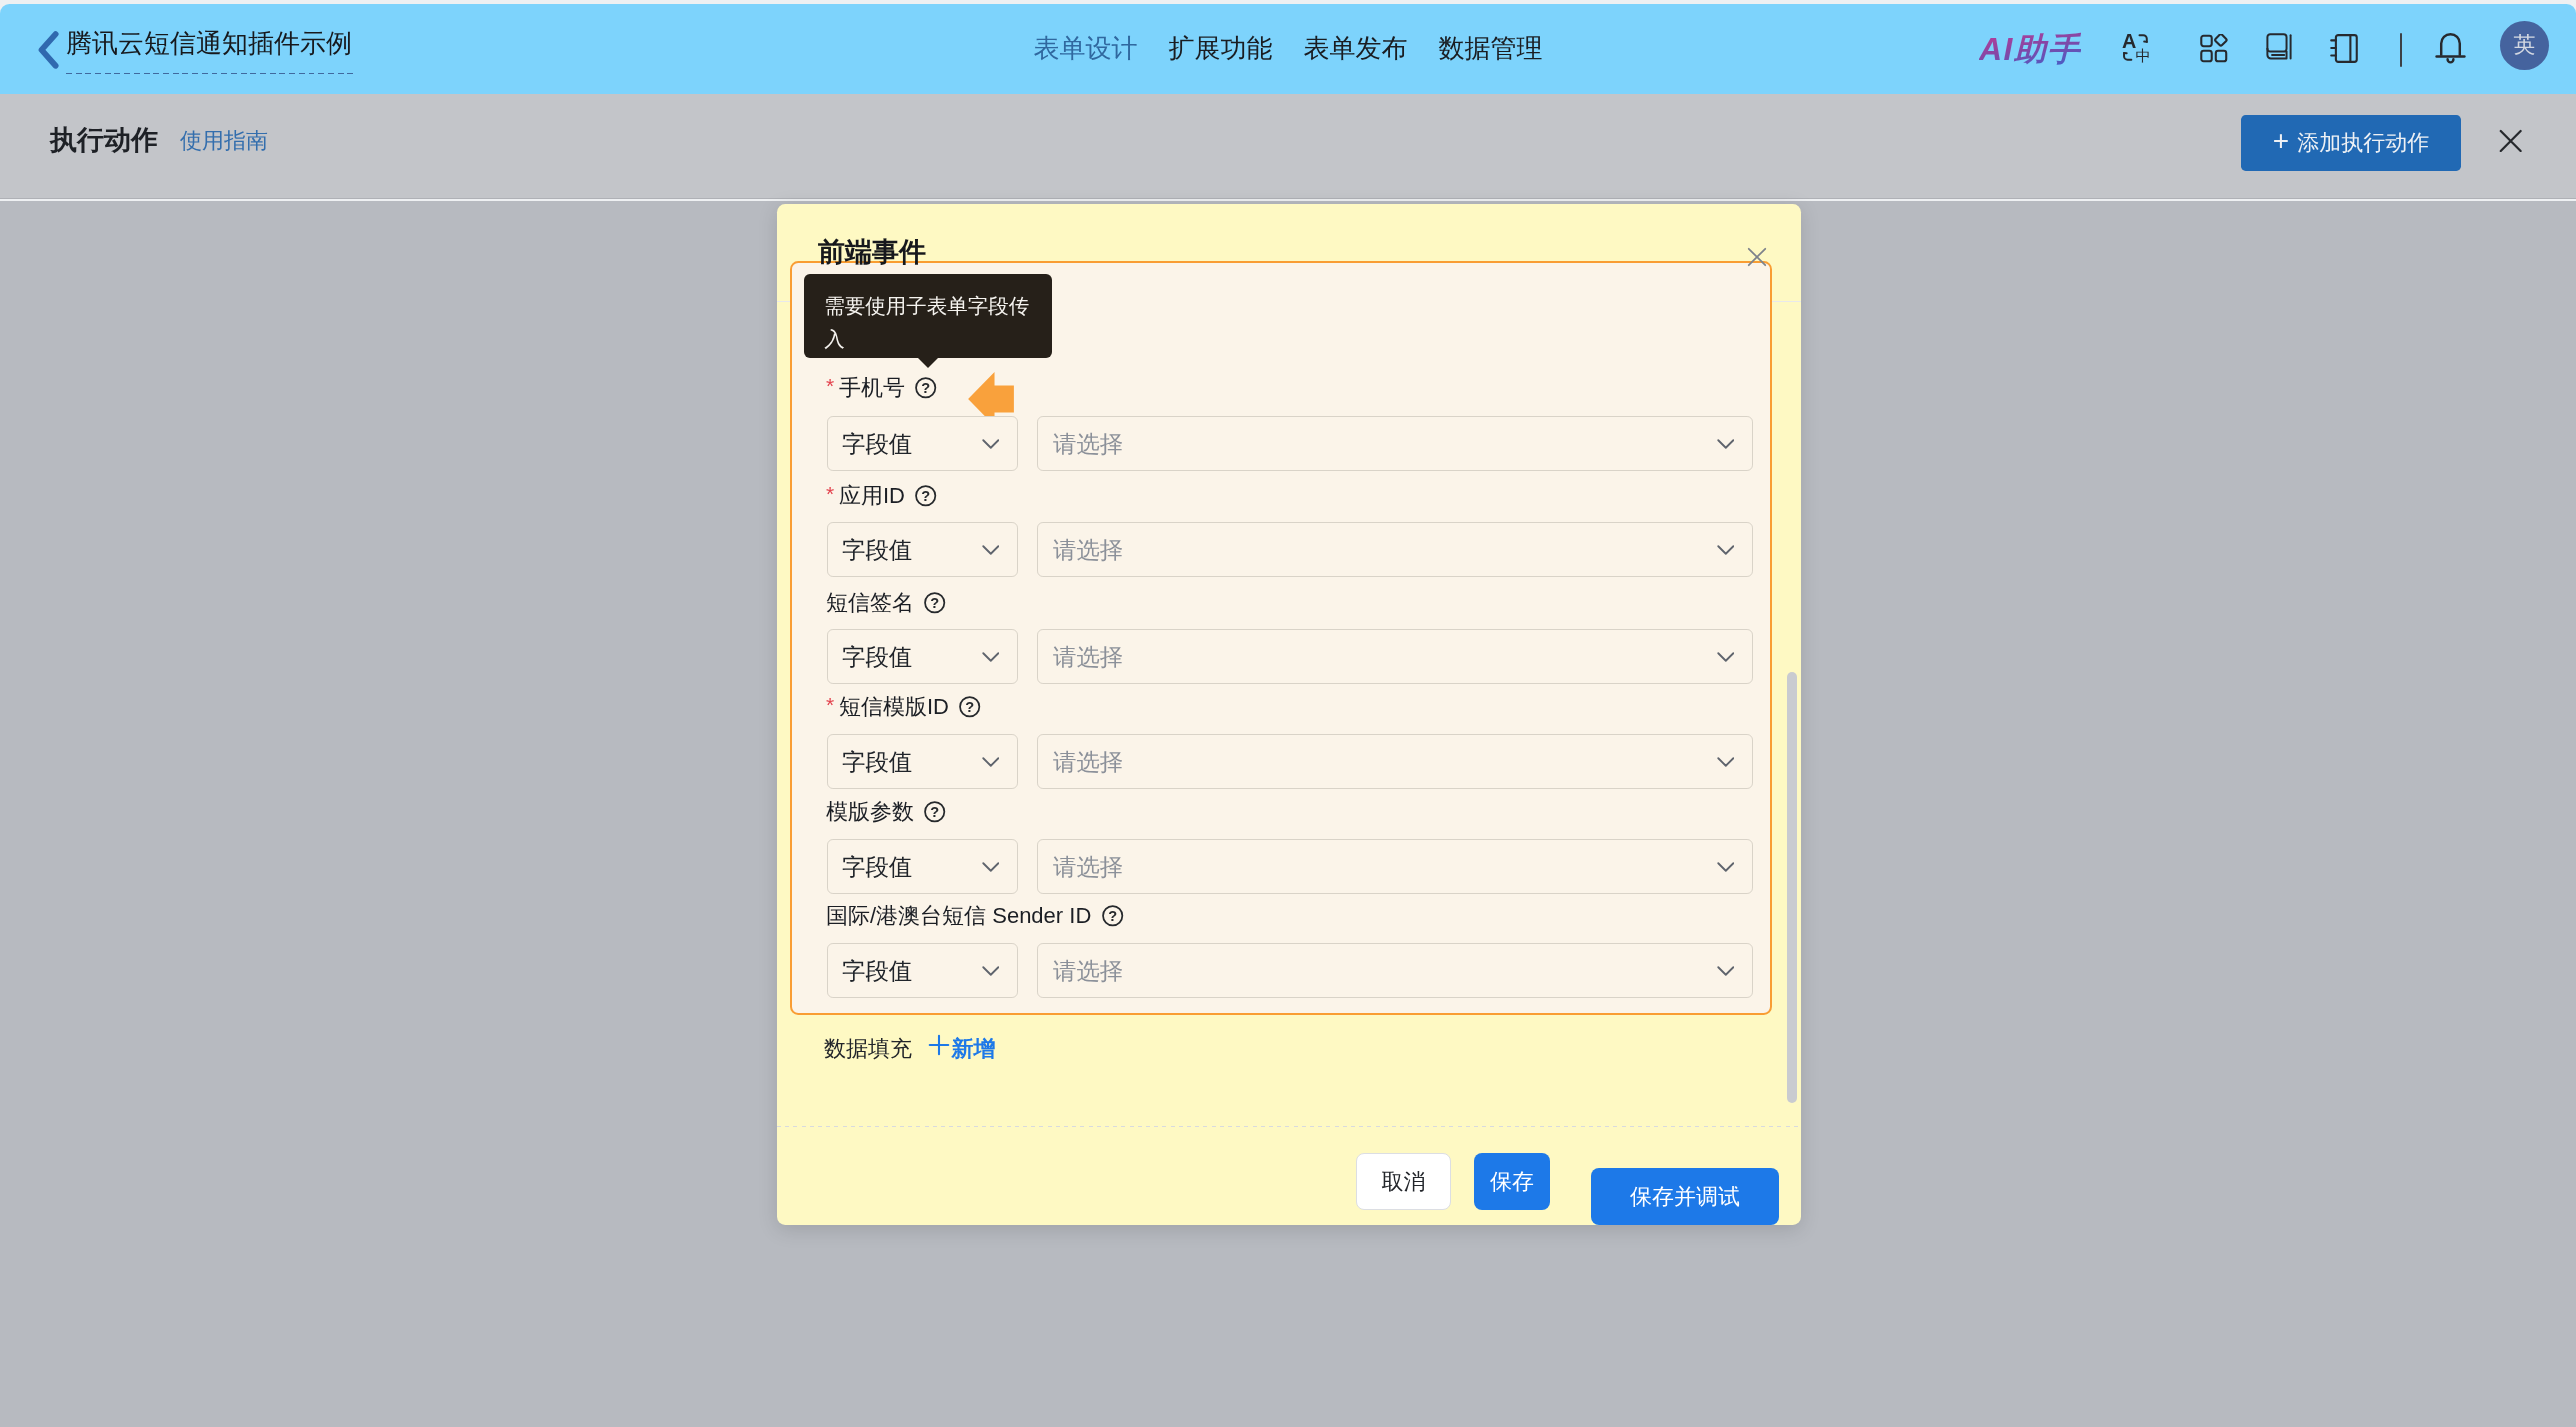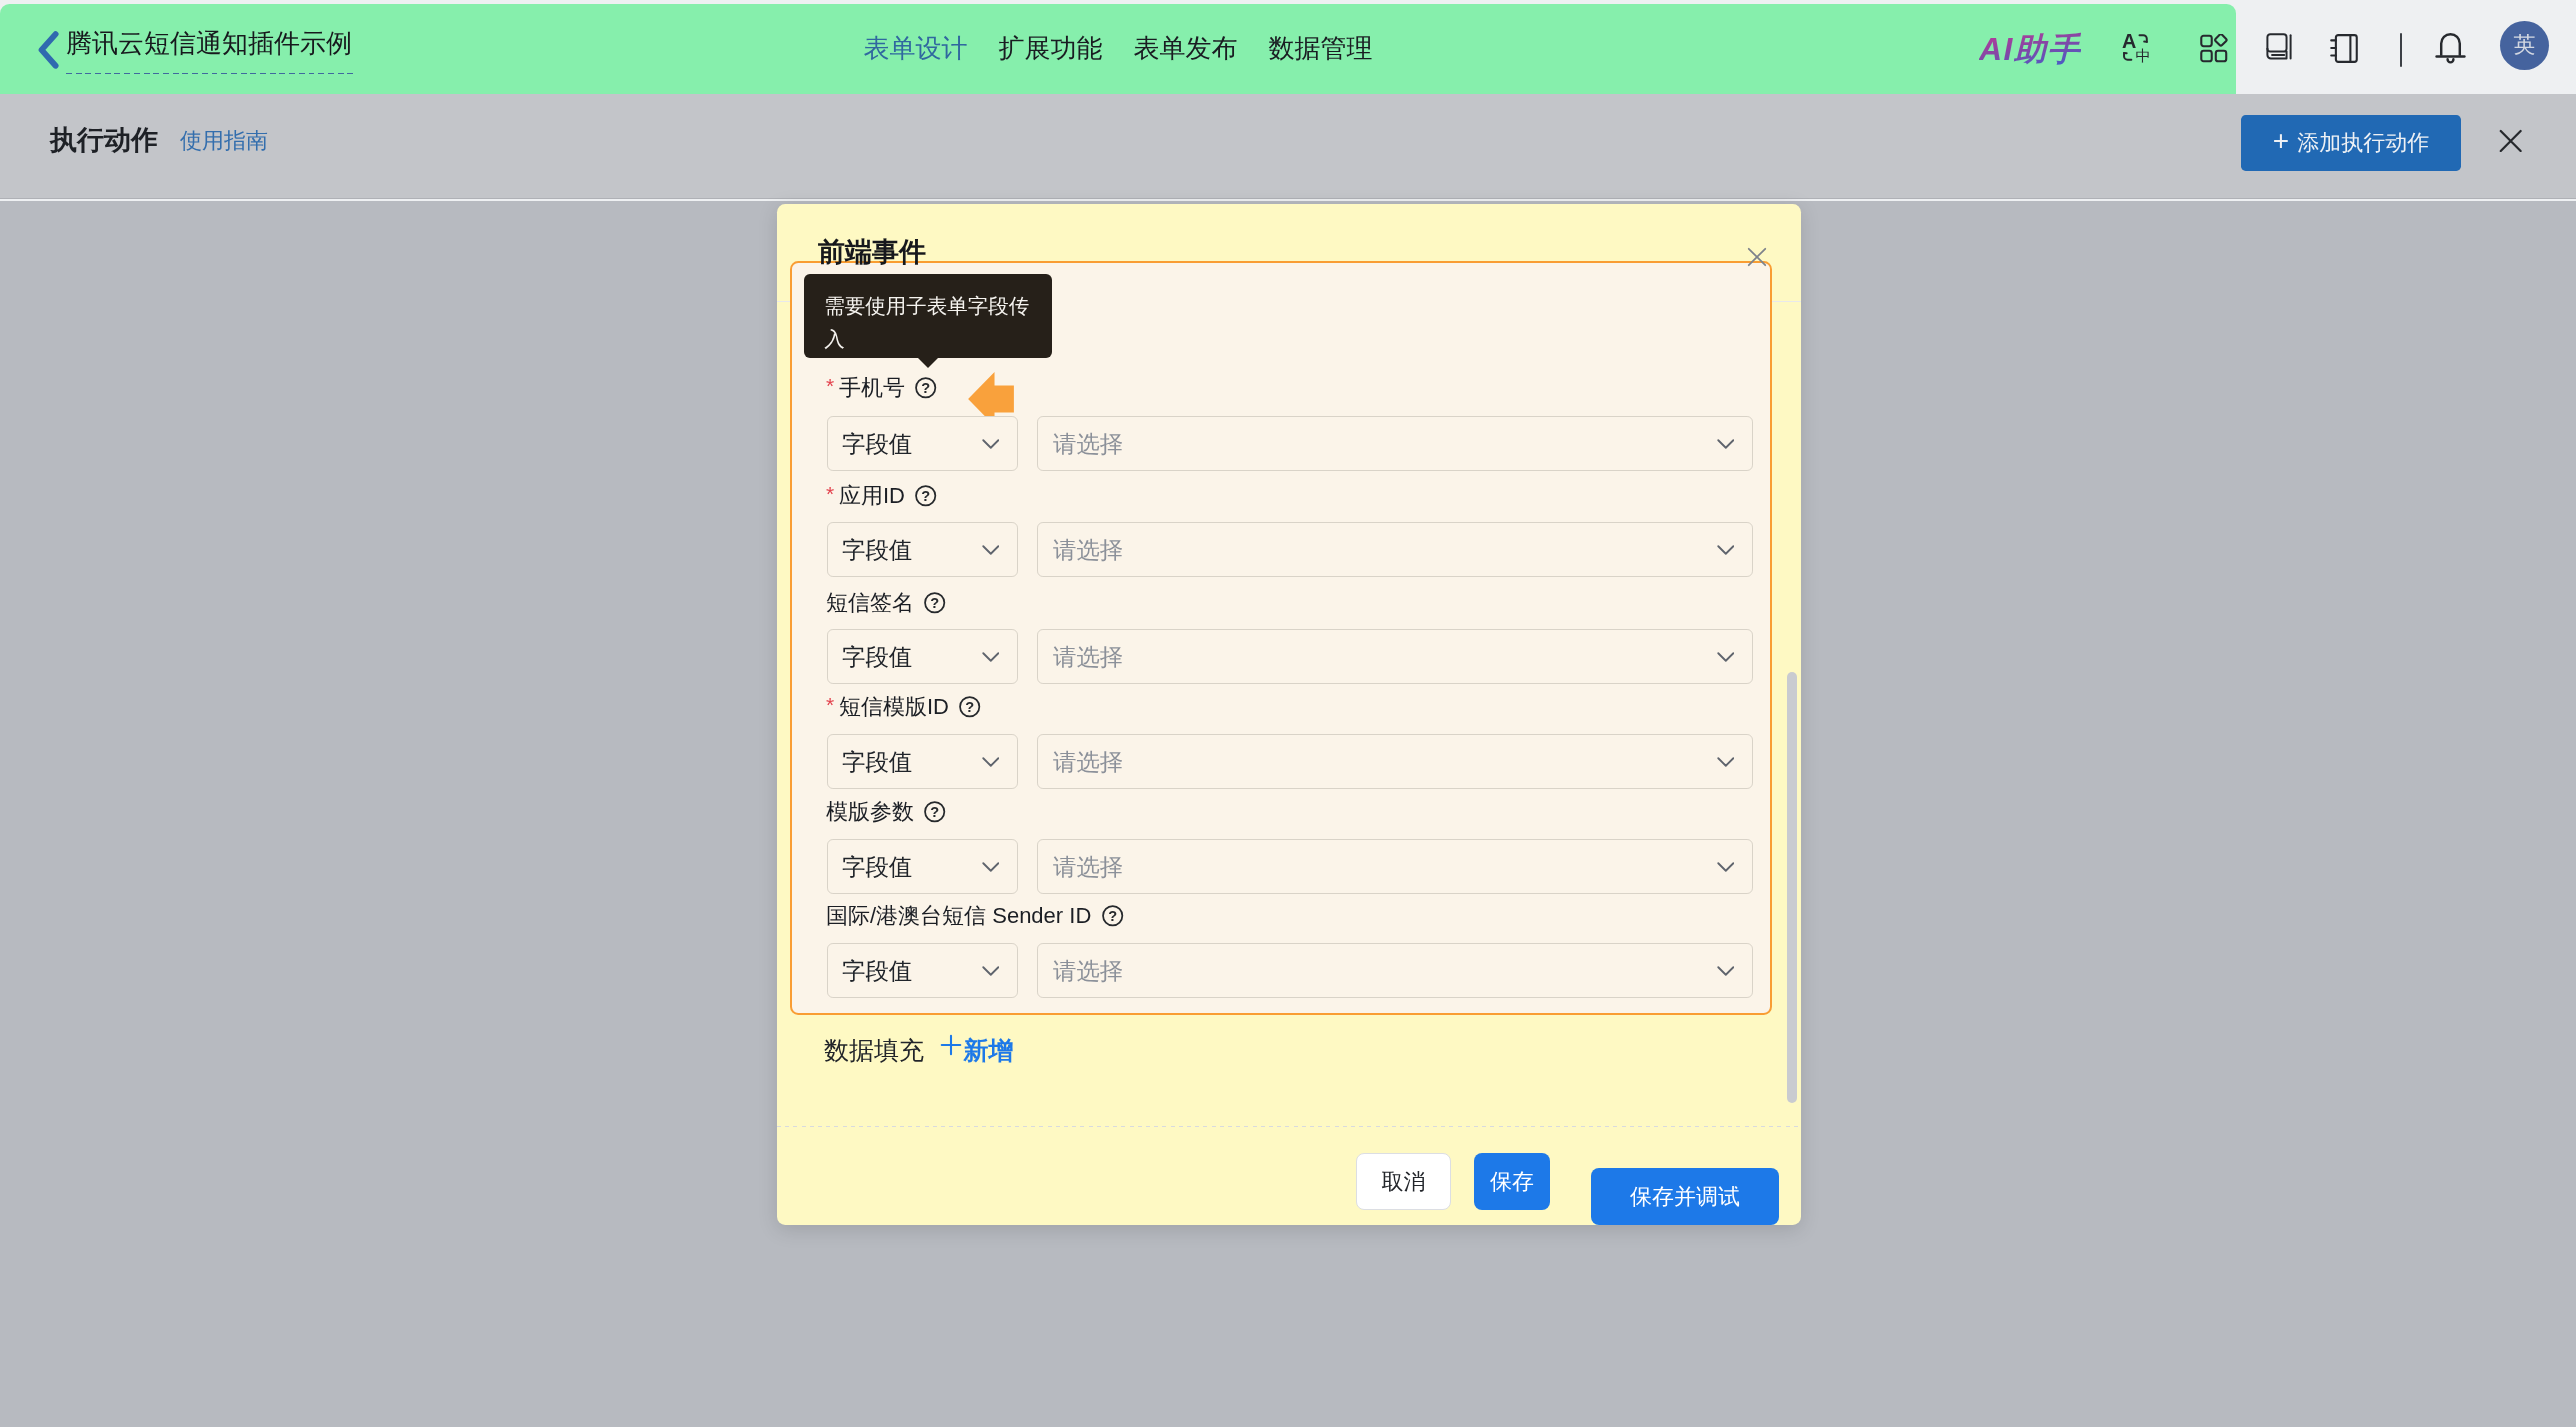--- a/index.html
+++ b/index.html
@@ -1,22 +1,22 @@
 <!DOCTYPE html>
 <html lang="zh" style="font-size:9.4px"><head>
 <meta charset="utf-8">
 <style>
   * { margin:0; padding:0; box-sizing:border-box; }
   html,body { width:2576px; height:1428px; overflow:hidden; }
   body { background:#eef0f2; font-family:"Liberation Sans",sans-serif; }
   .abs { position:absolute; }
 
   
-  #topbar { position:absolute; left:0; top:3.5px; width:2236px; height:91px;
-            background:#86efac; border-radius:9.4px 9.4px 0 0;text-decoration:underline; }
+  #topbar { position:absolute; left:0; top:3.5px; width:2576px; height:91px;
+            background:#7dd3fc; border-radius:9.4px 9.4px 0 0;text-decoration:underline; }
   #backchev { position:absolute; left:35px; top:26px; }
   #doctitle { position:absolute; left:66px; top:22px; color:#17191d; font-size:26px; }
   #docdash { position:absolute; left:66px; top:69px; width:288px; height:1.8px;
              background:repeating-linear-gradient(90deg,#40699e 0 5.9px,transparent 5.9px 9.7px); }
   #tabs { position:absolute; left:50%; top:0; height:90px; transform:translateX(-50%);
           display:flex; align-items:center; gap:31px; font-size:26px; color:#1a1d22; white-space:nowrap; }
   #tabs .on { color:#30689f; }
 
   .ticon { position:absolute; top:0; }
 
@@ -69,21 +69,21 @@
   .lbl { position:absolute; left:34px; height:27px; display:flex; align-items:center; font-size:22px; color:#1b1e24; white-space:nowrap; }
   .lbl .req { color:#e3434e; margin-right:4.7px; font-size:21px; position:relative; top:-1.8px; }
   .lbl svg { margin-left:9.4px; }
   .sel { position:absolute; background:#fbf4e9; border:1.2px solid #d9d3c8; border-radius:5.9px; height:55px; }
   .sel .txt { position:absolute; left:14px; top:50%; transform:translateY(-50%); font-size:23.4px; color:#20242a; }
   .sel .ph  { position:absolute; left:15px; top:50%; transform:translateY(-50%); font-size:23.4px; color:#8b9099; }
   .sel svg { position:absolute; right:17.6px; top:50%; transform:translateY(-50%); }
   .ssm { left:35px; width:191px; }
   .slg { left:245px; width:716px; }
 
-  #fillrow { position:absolute; left:47px; top:830px; display:flex; align-items:center; font-size:25px; color:#22252a; }
+  #fillrow { position:absolute; left:47px; top:830px; display:flex; align-items:center; font-size:22px; color:#22252a; }
   #fillrow .add { color:#1d79e8; margin-left:16.4px; display:flex; align-items:flex-start;font-weight:bold; }
   #fillrow .add svg { margin-right:1.2px; }
 </style>
 </head>
 <body>
 
 <div id="topbar">
   <svg id="backchev" width="26" height="41" viewBox="0 0 44 70">
       <path d="M35 7 L11 34 L35 61" fill="none" stroke="#3069af" stroke-width="10" stroke-linecap="round" stroke-linejoin="round"></path>
     </svg>

